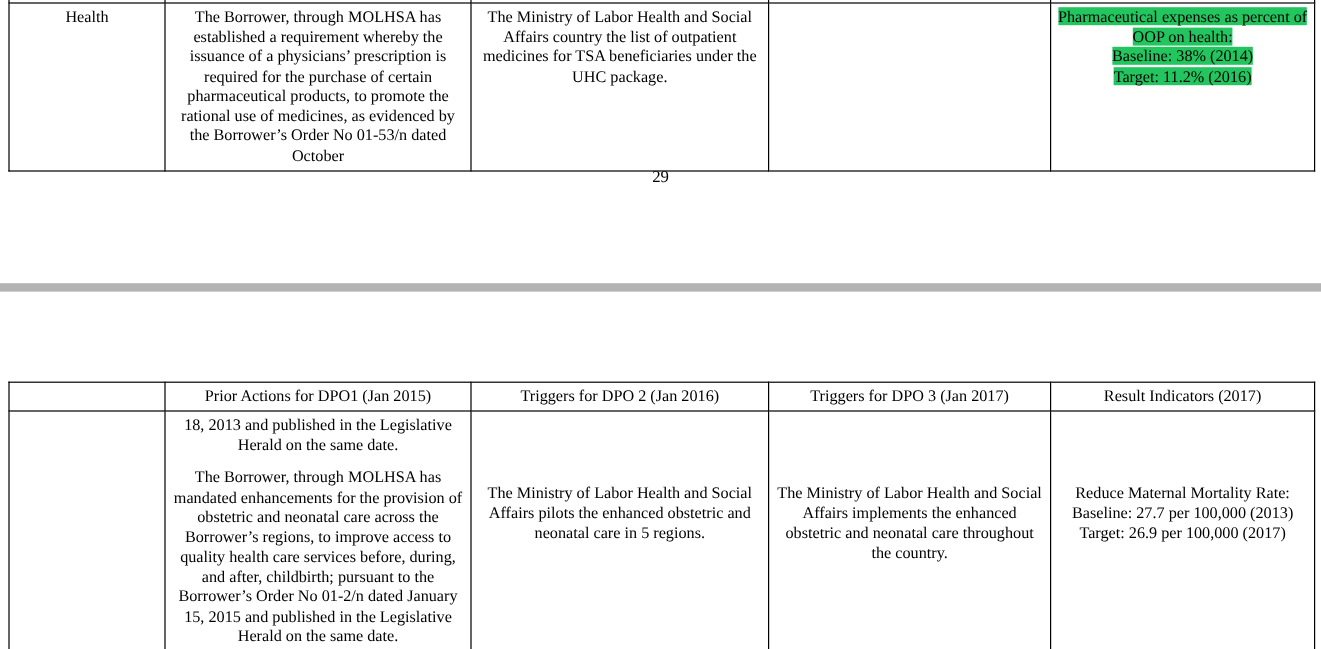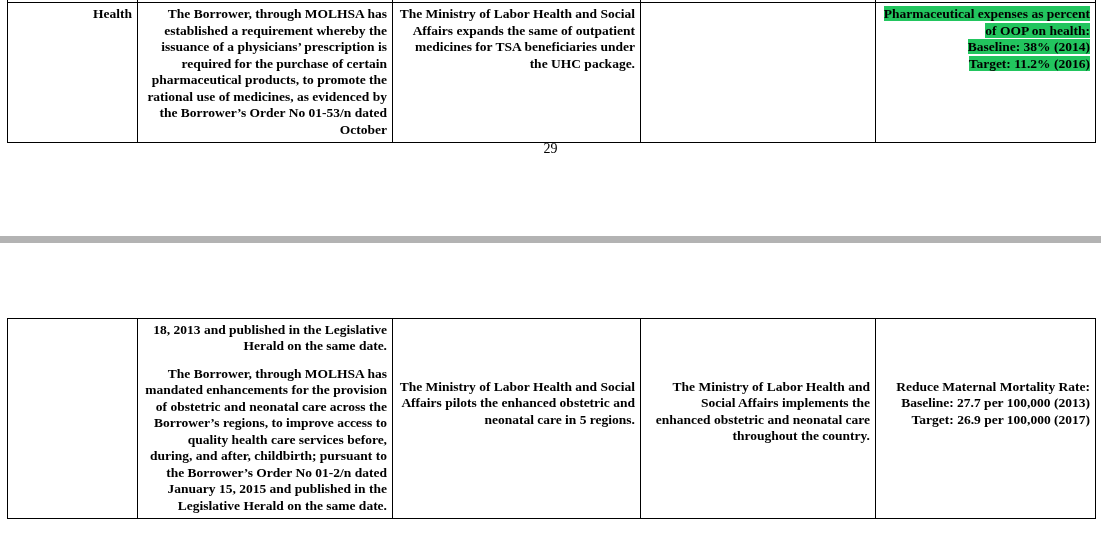--- a/index.html
+++ b/index.html
@@ -24,22 +24,22 @@
   table.doc-table {
     border-collapse: collapse;
     table-layout: fixed;
     font-size: 13.5px;
     line-height: 1.22;
   }
   table.doc-table td, table.doc-table th {
     border: 1px solid #000000;
     vertical-align: top;
     padding: 3px 5px 4px 5px;
-    font-weight: bold;
-    text-align: right;
+    font-weight: normal;
+    text-align: center;
   }
   .cell-label {
     font-weight: bold;
   }
   .hdr td {
     font-weight: bold;
   }
   .hl {
     background: #22c55e;
   }
@@ -100,21 +100,21 @@
       <tr>
         <td class="cell-label"></td>
         <td>Legislative Herald on the same date.</td>
         <td></td>
         <td></td>
         <td></td>
       </tr>
       <tr>
         <td class="cell-label">Health</td>
         <td>The Borrower, through MOLHSA has established a requirement whereby the issuance of a physicians’ prescription is required for the purchase of certain pharmaceutical products, to promote the rational use of medicines, as evidenced by the Borrower’s Order No 01-53/n dated October</td>
-        <td>The Ministry of Labor Health and Social Affairs expands the same of outpatient medicines for TSA beneficiaries under the UHC package.</td>
+        <td>The Ministry of Labor Health and Social Affairs country the list of outpatient medicines for TSA beneficiaries under the UHC package.</td>
         <td></td>
         <td>
           <div><span class="hl">Pharmaceutical expenses as percent of OOP on health:</span></div>
           <div><span class="hl">Baseline: 38% (2014)</span></div>
           <div><span class="hl">Target: 11.2% (2016)</span></div>
         </td>
       </tr>
     </tbody>
   </table>
 
@@ -124,20 +124,27 @@
 
   <table class="doc-table" id="bottom-table">
     <colgroup>
       <col class="col-a">
         <col class="col-b">
         <col class="col-c">
         <col class="col-d">
         <col class="col-e">
     </colgroup>
     <tbody>
+      <tr class="hdr">
+        <td></td>
+        <td>Prior Actions for DPO1 (Jan 2015)</td>
+        <td>Triggers for DPO 2 (Jan 2016)</td>
+        <td>Triggers for DPO 3 (Jan 2017)</td>
+        <td>Result Indicators (2017)</td>
+      </tr>
       <tr>
         <td class="cell-label"></td>
         <td>
           <p class="para">18, 2013 and published in the Legislative Herald on the same date.</p>
           <p class="para">The Borrower, through MOLHSA has mandated enhancements for the provision of obstetric and neonatal care across the Borrower’s regions, to improve access to quality health care services before, during, and after, childbirth; pursuant to the Borrower’s Order No 01-2/n dated January 15, 2015 and published in the Legislative Herald on the same date.</p>
         </td>
         <td>
           <p class="para" style="margin-top:57px;">The Ministry of Labor Health and Social Affairs pilots the enhanced obstetric and neonatal care in 5 regions.</p>
         </td>
         <td>

